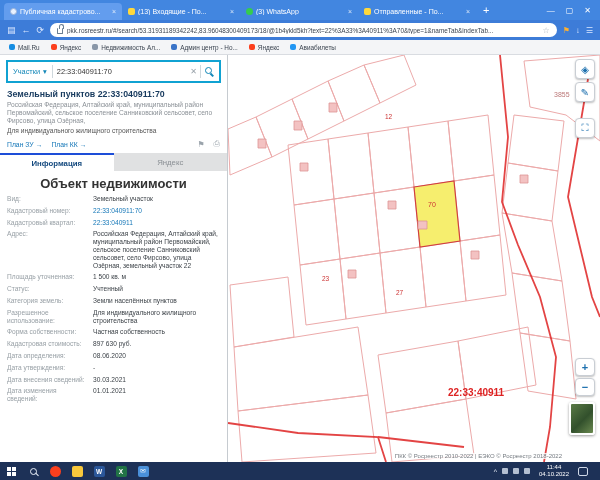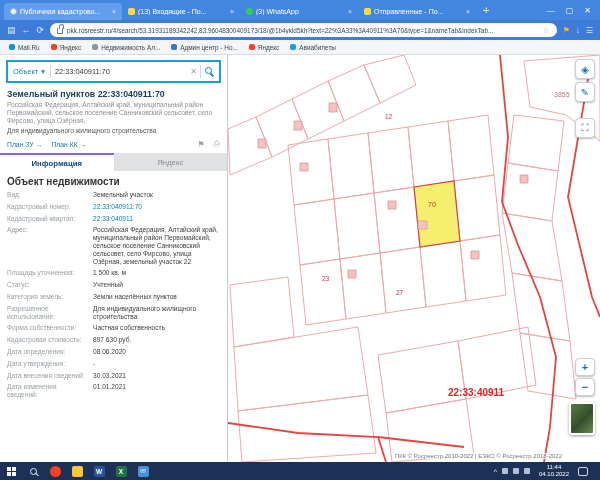--- a/index.html
+++ b/index.html
@@ -45,22 +45,22 @@
   .lens::after{content:"";position:absolute;width:4px;height:1.5px;background:#1287b8;transform:rotate(45deg);right:-3px;bottom:-2px;}
   .p-title{font-size:8.8px;font-weight:bold;color:#173a5e;padding:2px 7px 2px;}
   .p-addr{font-size:6.6px;color:#8a9096;padding:0 7px;line-height:8px;}
   .p-usage{font-size:6.6px;color:#555;padding:2px 7px 1px;line-height:8px;}
   .p-links{display:flex;align-items:center;padding:3px 7px 4px;gap:9px;}
   .p-link{color:#1577b8;font-size:6.8px;display:flex;gap:2px;align-items:center;}
   .p-spacer{flex:1;}
   .p-ico{color:#9aa3ab;font-size:8px;}
   .p-tabs{display:flex;height:18px;background:#e0e1e2;flex:none;}
   .p-tab{flex:1;display:flex;align-items:center;justify-content:center;font-size:7.8px;color:#8a8f94;}
-  .p-tab.active{background:#fff;color:#14497e;font-weight:bold;border-top:2px solid #8b5cf6;}
-  .p-section{font-size:10px;font-weight:bold;color:#333;padding:5px 7px 4px;}
+  .p-tab.active{background:#fff;color:#14497e;font-weight:bold;border-top:2px solid #1d4ed8;}
+  .p-section{font-size:13px;font-weight:bold;color:#333;padding:5px 7px 4px;text-align:center;}
   .fields{padding:0 7px;overflow:hidden;flex:1;}
   .frow{display:flex;gap:6px;margin-bottom:4px;}
   .flabel{width:80px;flex:none;font-size:6.6px;color:#98a0a6;line-height:7.8px;}
   .fvalue{flex:1;font-size:6.6px;color:#3c4248;line-height:7.8px;}
   .fvalue.link{color:#1577b8;}
 
   
   .map{flex:1;position:relative;background:#fff;overflow:hidden;}
   .map svg{position:absolute;inset:0;width:100%;height:100%;}
   .tools{position:absolute;top:4px;right:5px;display:flex;flex-direction:column;gap:3px;}
@@ -158,21 +158,21 @@
       <i style="background:#2196f3"></i>
       <span>Авиабилеты</span>
     </span>
 </div>
 
 <div class="content">
 
   <div class="panel">
     <div class="searchbox">
       <span class="search-cat">
-        <span>Объект</span>
+        <span>Участки</span>
         <span>▾</span>
       </span>
       <span class="search-div"></span>
       <input class="search-input" readonly="" value="22:33:040911:70" style="">
       <span class="search-clear">✕</span>
       <span class="search-div"></span>
       <span class="lens"></span>
     </div>
 
     <div class="p-title">Земельный пунктов 22:33:040911:70</div>

